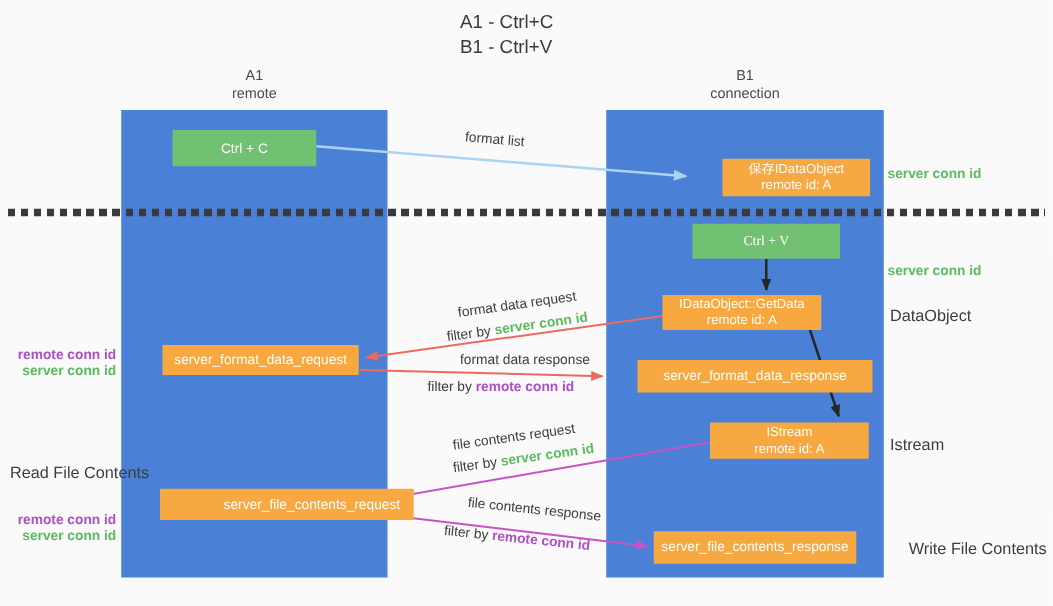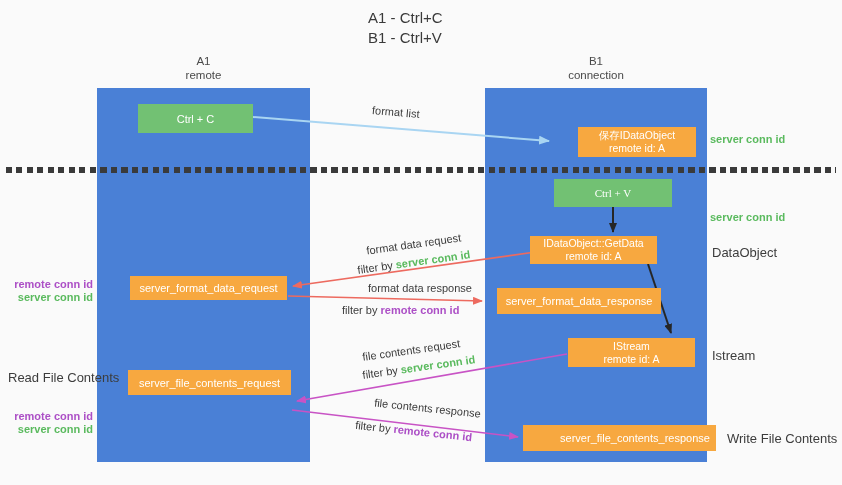--- a/index.html
+++ b/index.html
@@ -114,34 +114,34 @@
 
   <div class="box orange two-line" style="left:530px;top:236px;width:127px;height:28px;">
     <span>IDataObject::GetData</span>
     <span>remote id: A</span>
   </div>
 
   <div class="box orange" style="left:130px;top:276px;width:157px;height:24px;">
     <span>server_format_data_request</span>
   </div>
 
-  <div class="box orange" style="left:497px;top:288px;width:164px;height:26px;">
+  <div class="box orange" style="left:510px;top:288px;width:188px;height:26px;">
     <span>server_format_data_response</span>
   </div>
 
   <div class="box orange two-line" style="left:568px;top:338px;width:127px;height:29px;">
     <span>IStream</span>
     <span>remote id: A</span>
   </div>
 
-  <div class="box orange" style="left:128px;top:370px;width:163px;height:25px;">
+  <div class="box orange" style="left:128px;top:391px;width:163px;height:25px;padding-left:40px;">
     <span>server_file_contents_request</span>
   </div>
 
-  <div class="box orange" style="left:523px;top:425px;width:162px;height:26px;padding-left:31px;">
+  <div class="box orange" style="left:523px;top:425px;width:162px;height:26px;">
     <span>server_file_contents_response</span>
   </div>
 
   <div class="edge-label" style="left:372px;top:106px;transform:rotate(5deg);">format list</div>
 
   <div class="edge-label" style="left:366px;top:238px;transform:rotate(-8deg);">format data request</div>
   <div class="edge-label" style="left:357px;top:256px;transform:rotate(-8deg);">
     <span>filter by</span>
     <span class="green-text">server conn id</span>
   </div>

